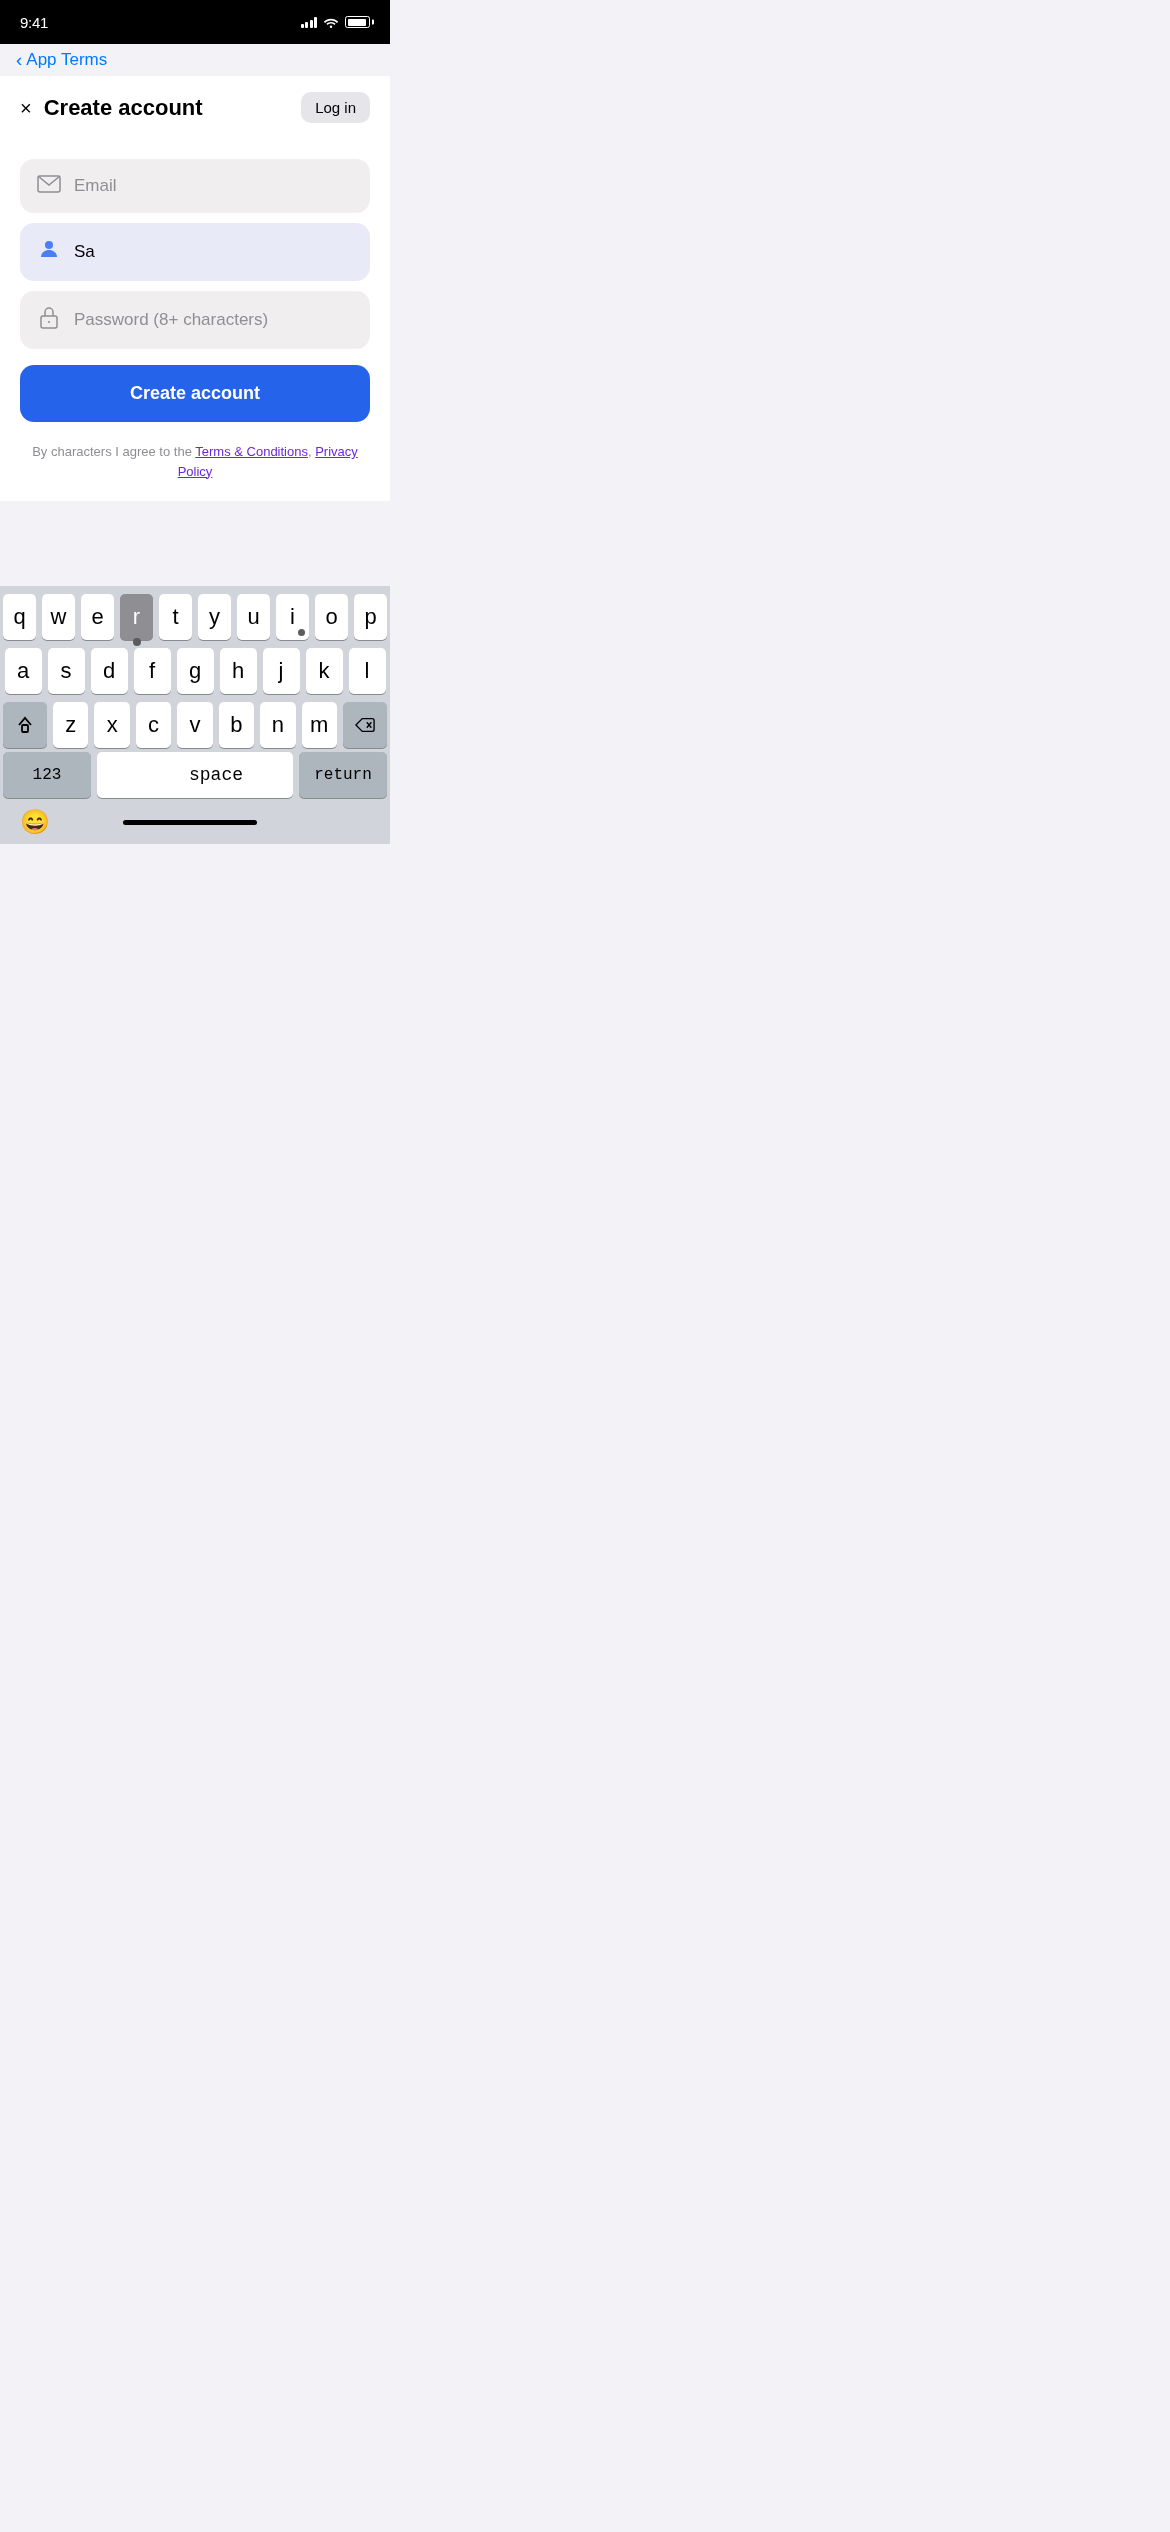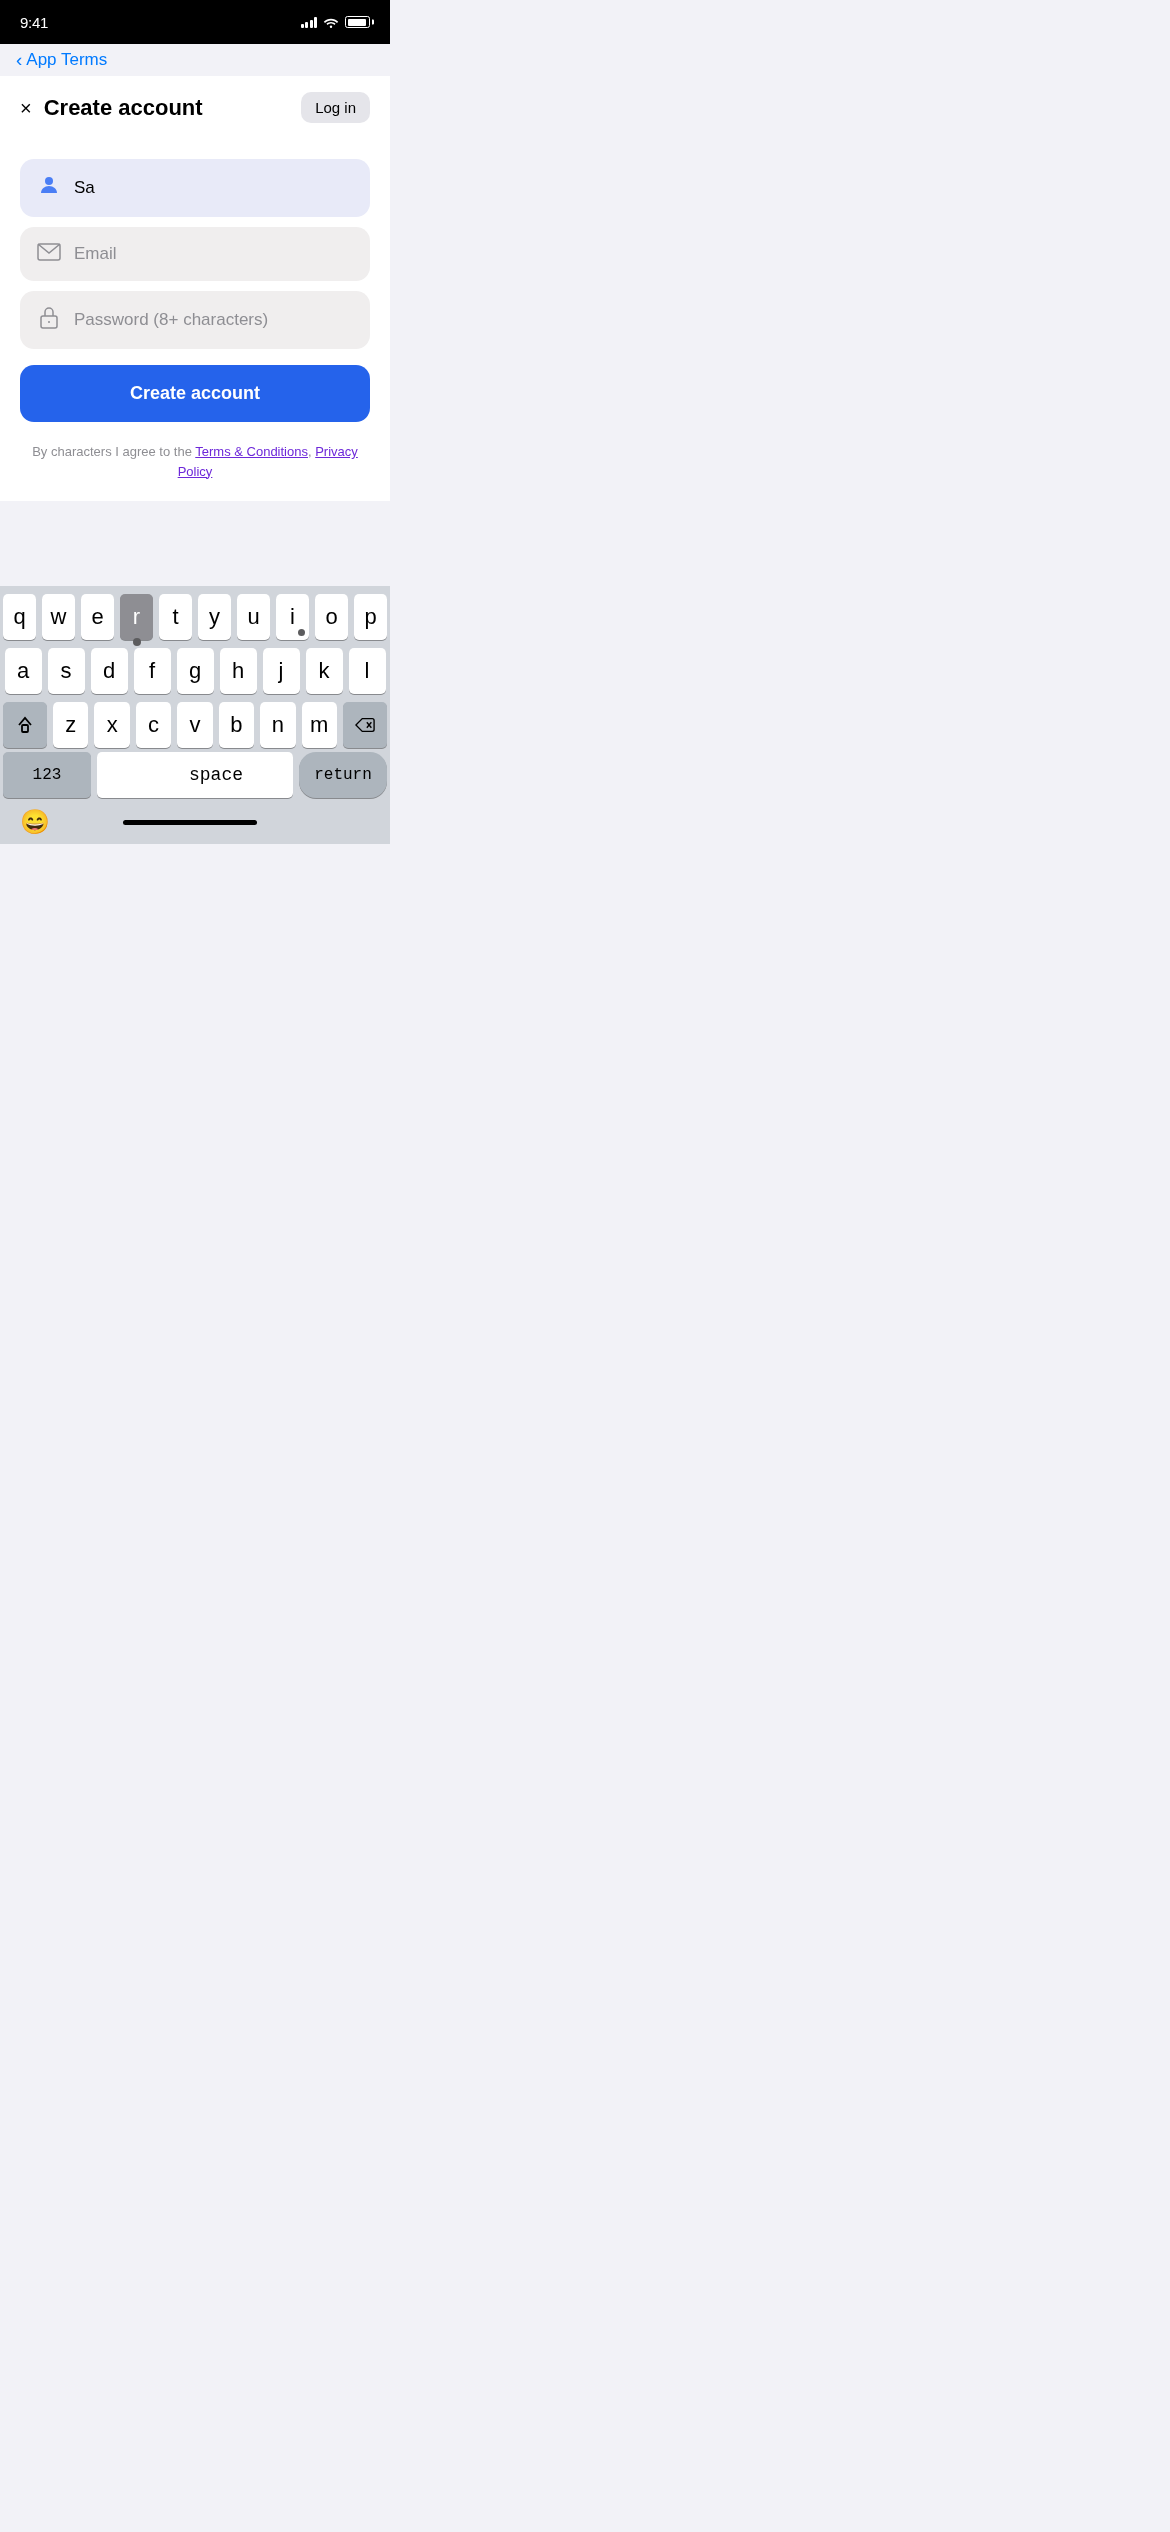--- a/index.html
+++ b/index.html
@@ -358,21 +358,21 @@
       display: flex;
       align-items: center;
       justify-content: center;
       height: 46px;
       flex: 1;
       user-select: none;
       padding-left: 42px;
     }
     .key-return {
       background: #adb5bd;
-      border-radius: 17px;
+      border-radius: 5px;
       font-size: 16px;
       font-weight: 400;
       color: #000;
       text-align: center;
       cursor: pointer;
       box-shadow: 0 1px 0 rgba(0,0,0,0.35);
       display: flex;
       align-items: center;
       justify-content: center;
       height: 46px;
@@ -436,38 +436,38 @@
   <div class="header-row">
     <div class="header-left">
       <button class="close-btn">×</button>
       <span class="header-title">Create account</span>
     </div>
     <button class="login-btn">Log in</button>
   </div>
 
   <div class="form-area">
 
+    <div class="input-field inactive">
+      <span class="field-icon mail-icon">
+        <svg width="24" height="18" viewBox="0 0 24 18" fill="none" stroke="#8e8e93" stroke-width="1.5">
+          <rect x="1" y="1" width="22" height="16" rx="2" ry="2"></rect>
+          <polyline points="1,1 12,10 23,1"></polyline>
+        </svg>
+      </span>
+      <input class="field-input" type="email" placeholder="Email" style="">
+    </div>
+
     <div class="input-field active">
       <span class="field-icon person-icon">
         <svg width="24" height="24" viewBox="0 0 24 24" fill="#4a7ef5">
           <circle cx="12" cy="8" r="4"></circle>
           <path d="M4 20c0-4 3.6-7 8-7s8 3 8 7" fill="#4a7ef5"></path>
         </svg>
       </span>
       <input class="field-input active-input" type="text" value="Sa" style="">
-    </div>
-
-    <div class="input-field inactive">
-      <span class="field-icon mail-icon">
-        <svg width="24" height="18" viewBox="0 0 24 18" fill="none" stroke="#8e8e93" stroke-width="1.5">
-          <rect x="1" y="1" width="22" height="16" rx="2" ry="2"></rect>
-          <polyline points="1,1 12,10 23,1"></polyline>
-        </svg>
-      </span>
-      <input class="field-input" type="email" placeholder="Email" style="">
     </div>
 
     <div class="input-field inactive">
       <span class="field-icon lock-icon">
         <svg width="20" height="24" viewBox="0 0 20 24" fill="none" stroke="#8e8e93" stroke-width="1.5">
           <rect x="2" y="11" width="16" height="12" rx="2" ry="2"></rect>
           <path d="M6 11V7a4 4 0 0 1 8 0v4"></path>
           <circle cx="10" cy="17" r="1" fill="#8e8e93" stroke="none"></circle>
         </svg>
       </span>

